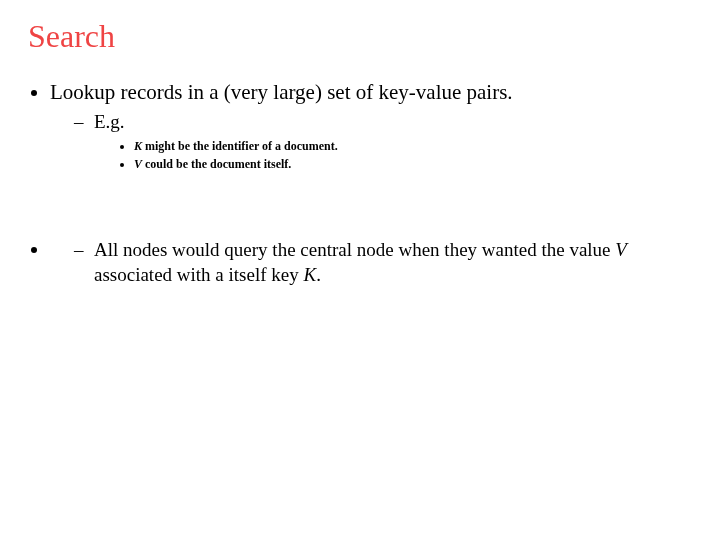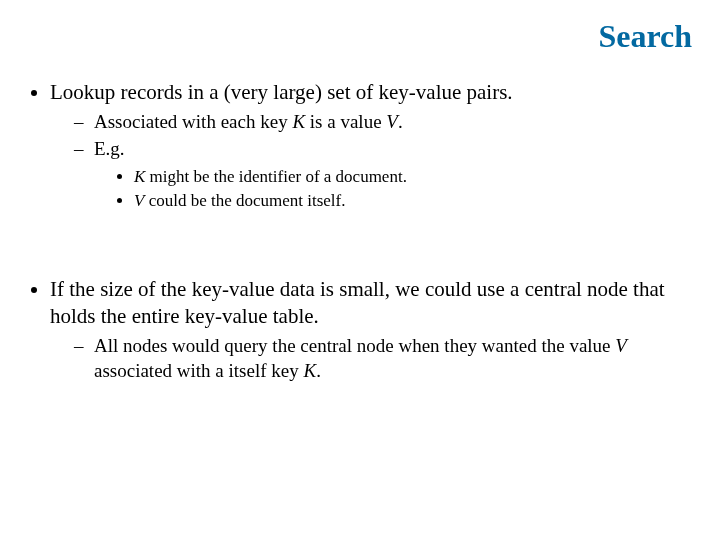--- a/index.html
+++ b/index.html
@@ -11,25 +11,25 @@
     font-family: "Times New Roman", Times, serif;
     color: #000;
   }
   .slide {
     box-sizing: border-box;
     width: 720px;
     height: 540px;
     padding: 18px 28px 20px 28px;
   }
   .title {
-    text-align: right;
-    color: #0369a1;
+    text-align: left;
+    color: #ef4444;
     font-size: 32px;
     margin: 0 0 24px 0;
-    font-weight: bold;
+    font-weight: normal;
   }
   ul.level1 {
     list-style: disc;
     margin: 8px 0 28px 0;
     padding-left: 22px;
     font-size: 21px;
     line-height: 1.3;
   }
   ul.level1 > li {
     margin-bottom: 4px;
@@ -48,62 +48,59 @@
   ul.level2 > li::before {
     content: "–";
     position: absolute;
     left: 0;
     top: 0;
   }
   ul.level3 {
     list-style: disc;
     margin: 4px 0 0 0;
     padding-left: 40px;
-    font-size: 17px;
+    font-size: 12px;
+    font-weight: bold;
   }
   ul.level3 > li {
     margin-bottom: 2px;
   }
   .italic { font-style: italic; }
   .gap { height: 28px; }
 </style>
 </head>
 <body>
 
 <div class="slide">
 
   <h1 class="title">Search</h1>
 
   <ul class="level1">
     <li>
       <span>Lookup records in a (very large) set of key-value pairs.</span>
       <ul class="level2">
         <li>
-          <span>Associated with each key </span><span class="italic">K</span><span> is a value </span><span class="italic">V</span><span>.</span>
-        </li>
-        <li>
           <span>E.g.</span>
           <ul class="level3">
             <li>
               <span class="italic">K</span><span> might be the identifier of a document.</span>
             </li>
             <li>
               <span class="italic">V</span><span> could be the document itself.</span>
             </li>
           </ul>
         </li>
       </ul>
     </li>
   </ul>
 
   <div class="gap"></div>
 
   <ul class="level1">
     <li>
-      <span>If the size of the key-value data is small, we could use a central node that holds the entire key-value table.</span>
       <ul class="level2">
         <li>
           <span>All nodes would query the central node when they wanted the value </span><span class="italic">V</span><span> associated with a itself key </span><span class="italic">K</span><span>.</span>
         </li>
       </ul>
     </li>
   </ul>
 
 </div>
 

